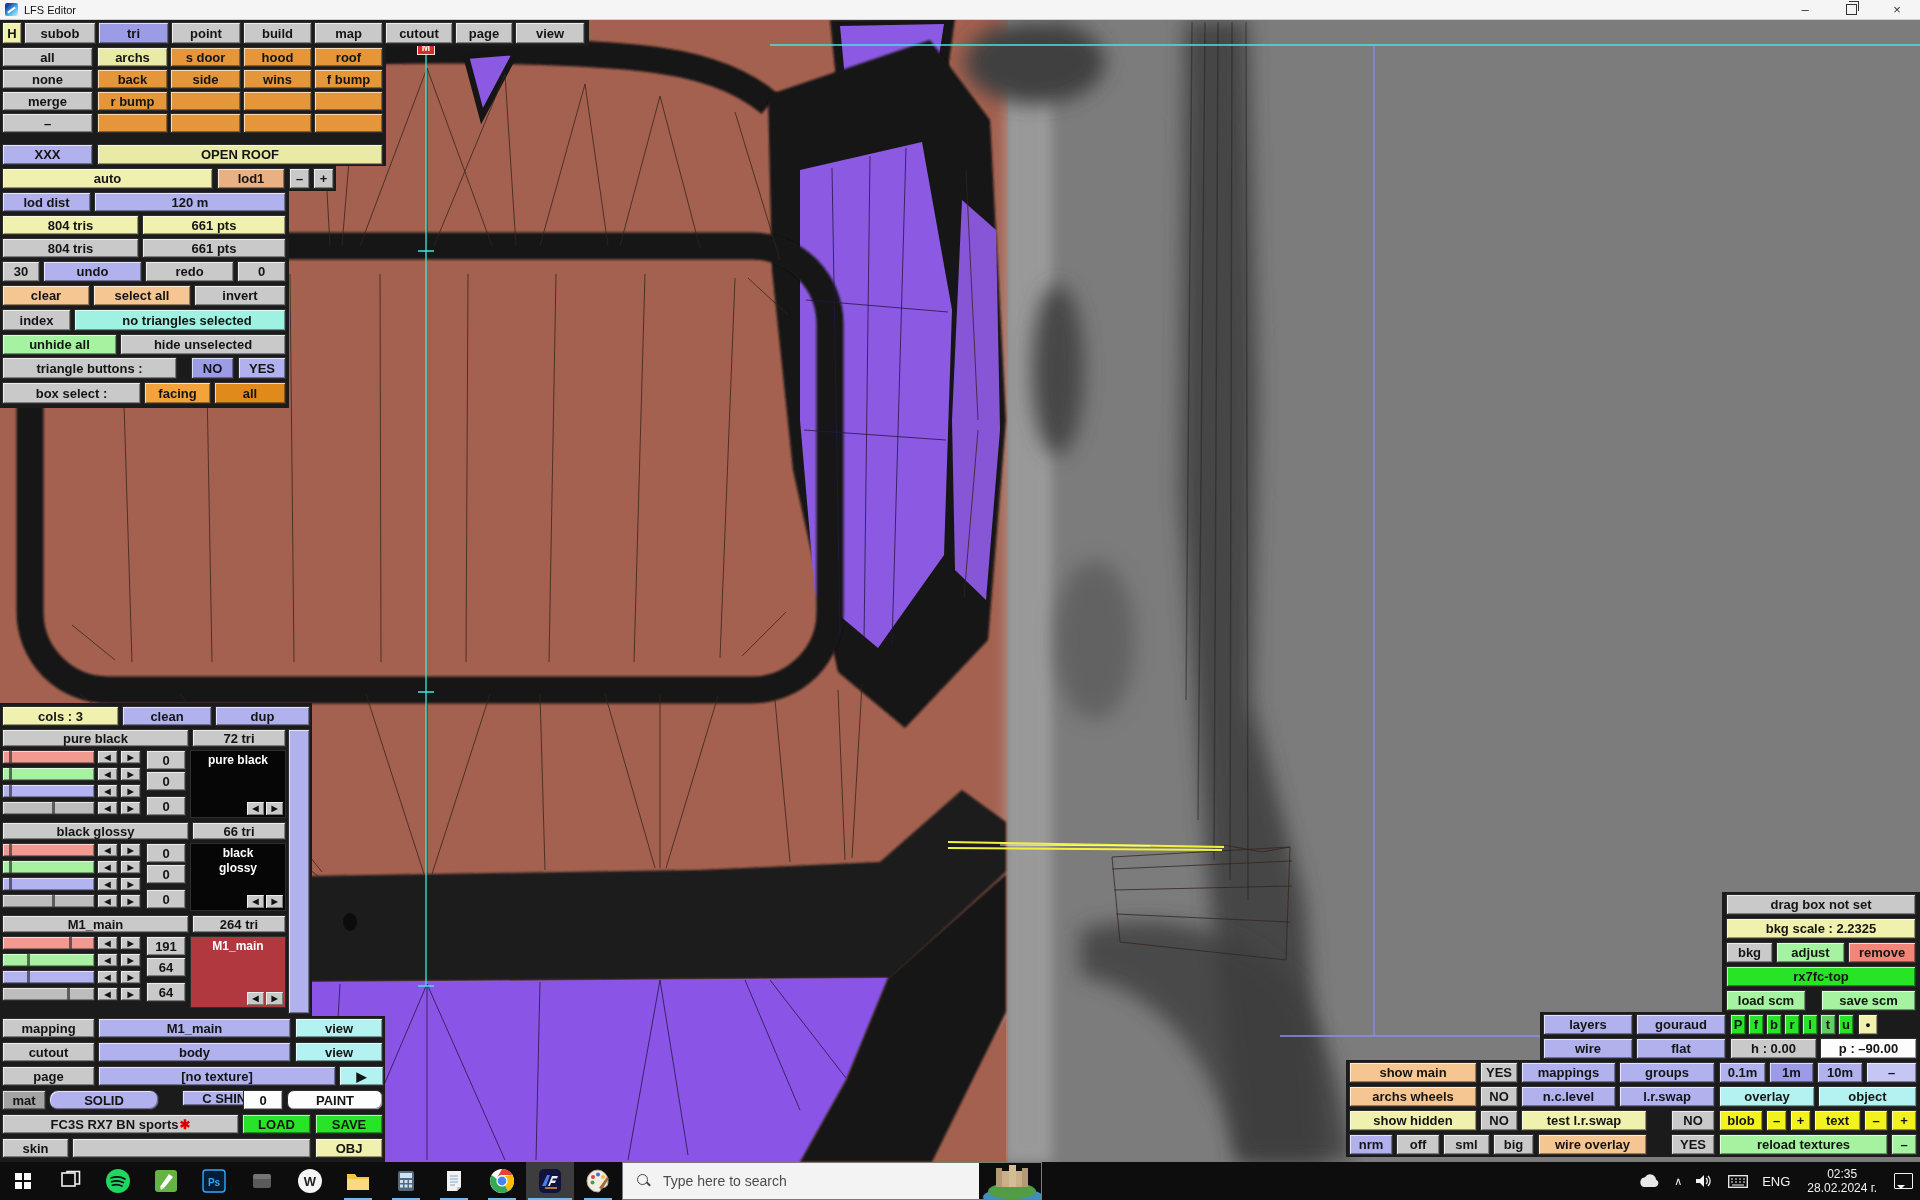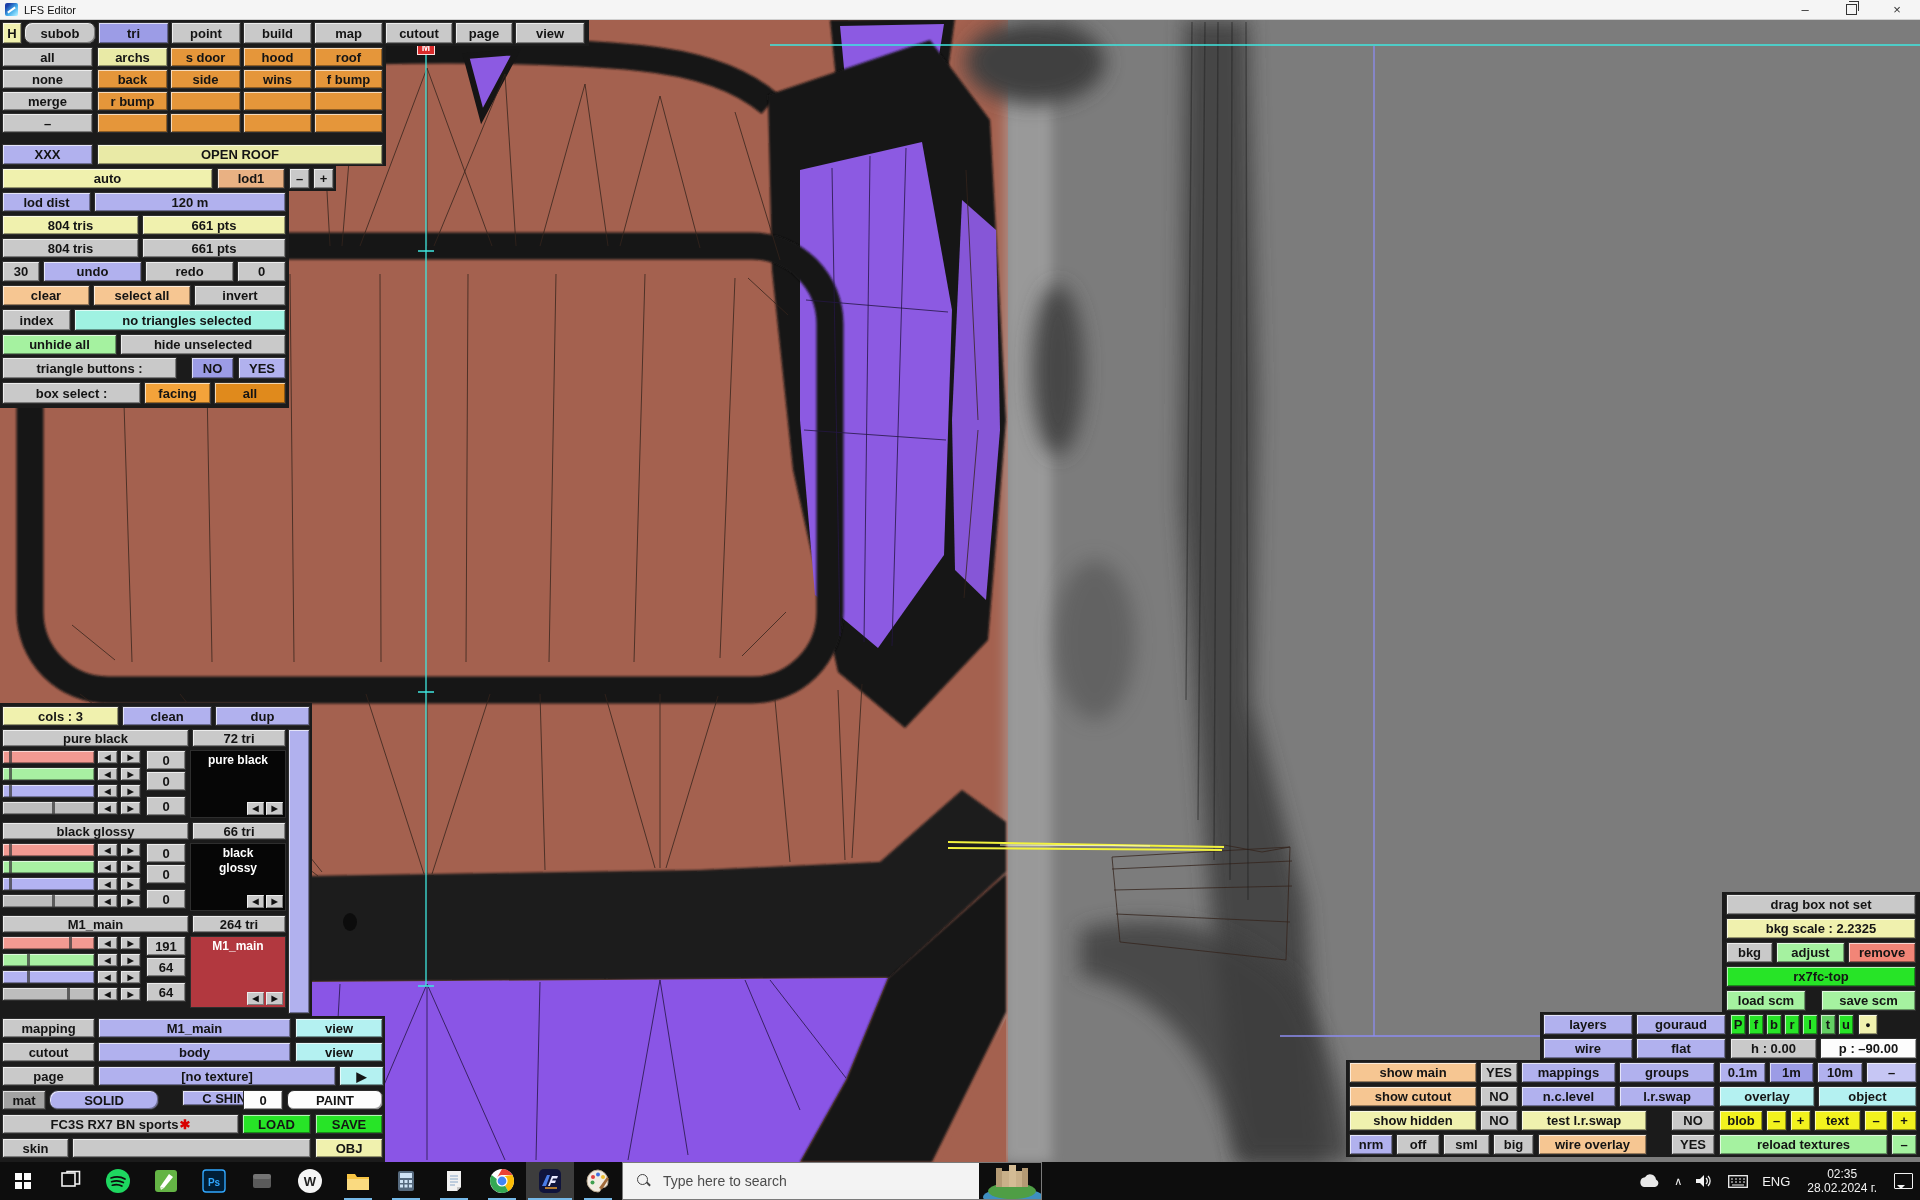--- a/index.html
+++ b/index.html
@@ -152,21 +152,21 @@
         <path d="M1374,46 L1374,1036" stroke="#8c8cf0" stroke-width="1.3" fill="none"></path>
         <path d="M1280,1036 L1920,1036" stroke="#8c8cf0" stroke-width="1.3" fill="none"></path>
       </g>
     </svg>
     <div id="marker-m">M</div>
   </div>
 
   <div id="ui-layer">
       <div class="backing" style="left: 0px; top: 20px; width: 589px; height: 26px;"></div>
       <div class="btn" style="left: 2px; top: 22px; width: 20px; height: 22px; background: var(--c-cream);">H</div>
-      <div class="btn" style="left: 24px; top: 22px; width: 72px; height: 22px; background: var(--c-gray); border-radius: 8px;">subob</div>
+      <div class="btn" style="left: 24px; top: 22px; width: 72px; height: 22px; background: var(--c-gray);">subob</div>
       <div class="btn" style="left: 98px; top: 22px; width: 71px; height: 22px; background: var(--c-purpleSel);">tri</div>
       <div class="btn" style="left: 171px; top: 22px; width: 70px; height: 22px; background: var(--c-gray);">point</div>
       <div class="btn" style="left: 243px; top: 22px; width: 69px; height: 22px; background: var(--c-gray);">build</div>
       <div class="btn" style="left: 314px; top: 22px; width: 69px; height: 22px; background: var(--c-gray);">map</div>
       <div class="btn" style="left: 385px; top: 22px; width: 68px; height: 22px; background: var(--c-gray);">cutout</div>
       <div class="btn" style="left: 455px; top: 22px; width: 58px; height: 22px; background: var(--c-gray);">page</div>
       <div class="btn" style="left: 515px; top: 22px; width: 70px; height: 22px; background: var(--c-gray);">view</div>
       <div class="backing" style="left: 0px; top: 45px; width: 386px; height: 121px;"></div>
       <div class="backing" style="left: 0px; top: 166px; width: 336px; height: 25px;"></div>
       <div class="backing" style="left: 0px; top: 190px; width: 289px; height: 218px;"></div>
@@ -266,21 +266,21 @@
       <div class="btn" style="left: 1820px; top: 1038px; width: 97px; height: 21px; background: var(--c-white);">p : –90.00</div>
       <div class="backing" style="left: 1346px; top: 1060px; width: 574px; height: 97px;"></div>
       <div class="btn" style="left: 1349px; top: 1062px; width: 128px; height: 21px; background: var(--c-peach);">show main</div>
       <div class="btn" style="left: 1480px; top: 1062px; width: 38px; height: 21px; background: var(--c-gray);">YES</div>
       <div class="btn" style="left: 1521px; top: 1062px; width: 95px; height: 21px; background: var(--c-purple);">mappings</div>
       <div class="btn" style="left: 1619px; top: 1062px; width: 96px; height: 21px; background: var(--c-purple);">groups</div>
       <div class="btn" style="left: 1719px; top: 1062px; width: 47px; height: 21px; background: var(--c-purple);">0.1m</div>
       <div class="btn" style="left: 1769px; top: 1062px; width: 45px; height: 21px; background: var(--c-purpleSel);">1m</div>
       <div class="btn" style="left: 1817px; top: 1062px; width: 46px; height: 21px; background: var(--c-purple);">10m</div>
       <div class="btn" style="left: 1866px; top: 1062px; width: 51px; height: 21px; background: var(--c-purpleLt);">–</div>
-      <div class="btn" style="left: 1349px; top: 1086px; width: 128px; height: 21px; background: var(--c-peach);">show cutout</div>
+      <div class="btn" style="left: 1349px; top: 1086px; width: 128px; height: 21px; background: var(--c-peach);">archs wheels</div>
       <div class="btn" style="left: 1480px; top: 1086px; width: 38px; height: 21px; background: var(--c-gray);">NO</div>
       <div class="btn" style="left: 1521px; top: 1086px; width: 95px; height: 21px; background: var(--c-purple);">n.c.level</div>
       <div class="btn" style="left: 1619px; top: 1086px; width: 96px; height: 21px; background: var(--c-purple);">l.r.swap</div>
       <div class="btn" style="left: 1719px; top: 1086px; width: 96px; height: 21px; background: var(--c-cyanBtn);">overlay</div>
       <div class="btn" style="left: 1818px; top: 1086px; width: 99px; height: 21px; background: var(--c-cyanBtn);">object</div>
       <div class="btn" style="left: 1349px; top: 1110px; width: 128px; height: 21px; background: var(--c-cream);">show hidden</div>
       <div class="btn" style="left: 1480px; top: 1110px; width: 38px; height: 21px; background: var(--c-gray);">NO</div>
       <div class="btn" style="left: 1521px; top: 1110px; width: 126px; height: 21px; background: var(--c-cream);">test l.r.swap</div>
       <div class="btn" style="left: 1671px; top: 1110px; width: 44px; height: 21px; background: var(--c-gray);">NO</div>
       <div class="btn" style="left: 1719px; top: 1110px; width: 44px; height: 21px; background: var(--c-yellow);">blob</div>

